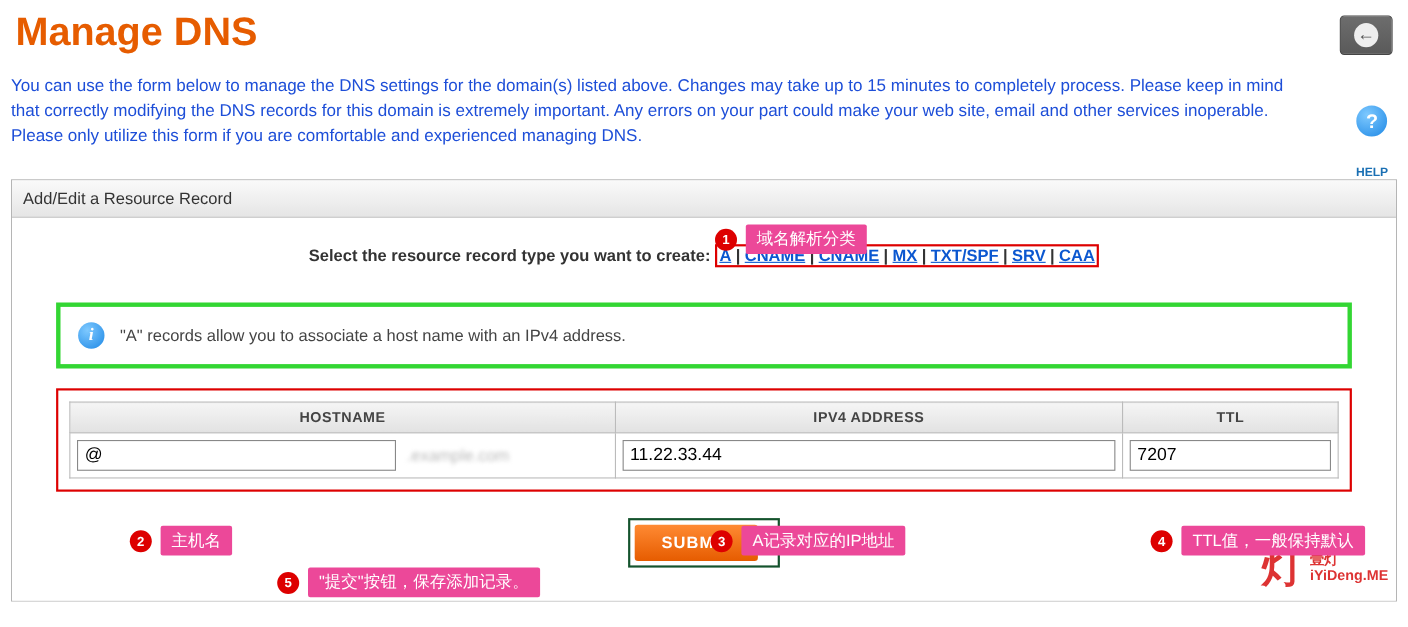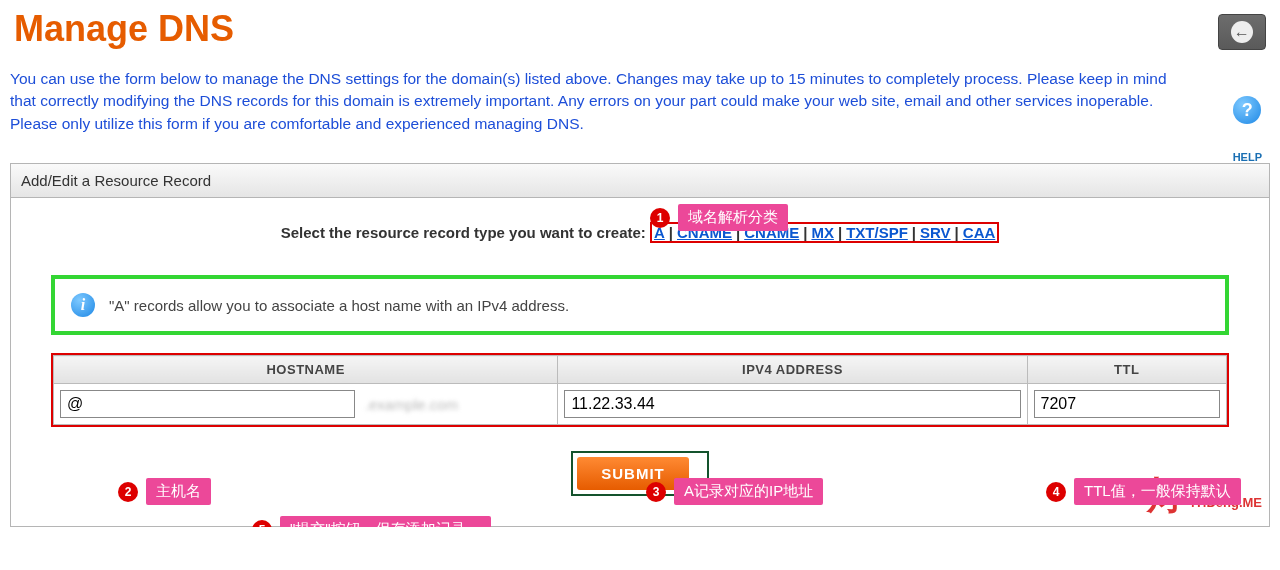--- a/index.html
+++ b/index.html
@@ -23,21 +23,21 @@
 
 .select-line { text-align: center; font-size: 15px; font-weight: bold; padding: 24px 0 22px; }
 .types-box { display: inline-block; border: 2px solid #d00; padding: 0 2px; }
 .type-link { color: #0b57d0; text-decoration: underline; font-weight: bold; cursor: pointer; }
 .sep { color: #333; padding: 0 4px; font-weight: bold; }
 
 .info-box { margin: 10px 40px 18px; border: 4px solid #33d633; background: #fff; padding: 14px 16px; display: flex; align-items: center; gap: 14px; }
 .info-icn { width: 24px; height: 24px; border-radius: 50%; background: radial-gradient(circle at 35% 30%, #7ec9ff, #1e88e5); color: #fff; font-style: italic; font-weight: bold; font-family: Georgia, serif; display: flex; align-items: center; justify-content: center; flex-shrink: 0; }
 .info-text { font-size: 15px; color: #444; }
 
-.record-area { margin: 14px 40px 0; border: 2px solid #d00; padding: 0; }
+.record-area { margin: 14px 40px 0; border: 2px solid #d00; padding: 10px; }
 .rec-table { width: 100%; border-collapse: collapse; }
 .rec-table th { background: linear-gradient(#f5f5f5, #e2e2e2); border: 1px solid #bbb; padding: 6px; font-size: 13px; font-weight: bold; color: #444; letter-spacing: 0.5px; }
 .rec-table td { border: 1px solid #bbb; padding: 6px; background: #fff; }
 .rec-table input { width: 100%; padding: 4px 6px; font-size: 16px; border: 1px solid #888; }
 .hostcell { display: flex; align-items: center; gap: 0; }
 .hostcell input { flex: 0 0 60%; }
 .domain-suffix { flex: 1; color: #bbb; padding-left: 10px; filter: blur(2px); font-size: 15px; }
 
 .submit-row { text-align: center; padding: 24px 0 30px; position: relative; }
 .submit-wrap { display: inline-block; border: 2px solid #14532d; padding: 4px 18px 4px 4px; }

